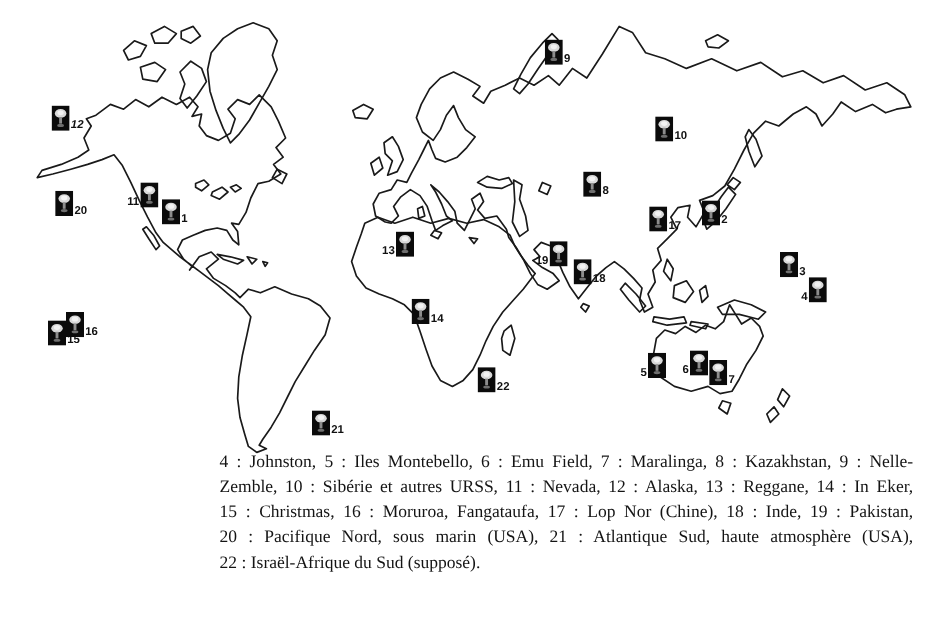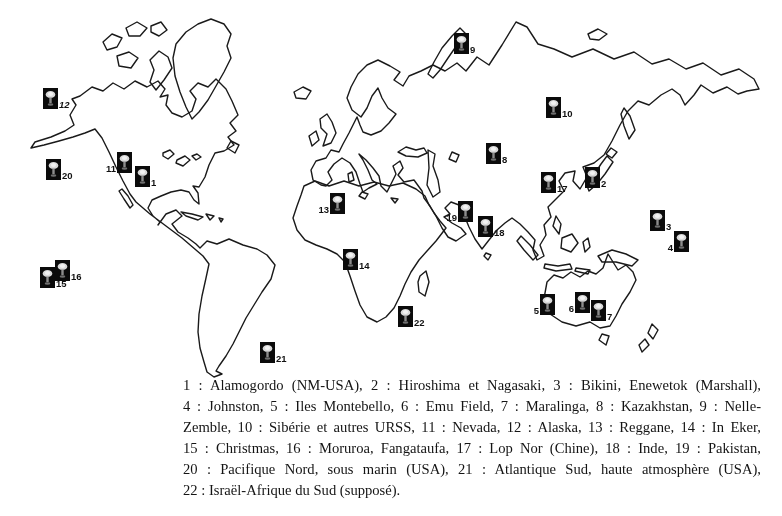--- a/index.html
+++ b/index.html
@@ -290,21 +290,20 @@
         <ellipse class="mk-core" cx="7.5" cy="6" rx="2.6" ry="2" fill="#f2f2f2"></ellipse>
         <rect class="mk-stem" x="6.3" y="9.5" width="2.4" height="5.5" fill="#8d8d8d"></rect>
         <ellipse class="mk-base" cx="7.5" cy="16.5" rx="2.8" ry="1.3" fill="#6f6f6f"></ellipse>
       </svg>
       <span class="m-num" style="color: rgb(17, 17, 17);">7</span>
     </div>
     </div>
 
   <div class="caption">
     <div id="caption-lines">
-        <div class="line just">1 : Alamogordo (NM-USA), 2 : Hiroshima et Nagasaki, 3 : Bikini, Enewetok (Marshall),</div>
         <div class="line just">4 : Johnston, 5 : Iles Montebello, 6 : Emu Field, 7 : Maralinga, 8 : Kazakhstan, 9 : Nelle-</div>
         <div class="line just">Zemble, 10 : Sibérie et autres URSS, 11 : Nevada, 12 : Alaska, 13 : Reggane, 14 : In Eker,</div>
         <div class="line just">15 : Christmas, 16 : Moruroa, Fangataufa, 17 : Lop Nor (Chine), 18 : Inde, 19 : Pakistan,</div>
         <div class="line just">20 : Pacifique Nord, sous marin (USA), 21 : Atlantique Sud, haute atmosphère (USA),</div>
         <div class="line">22 : Israël-Afrique du Sud (supposé).</div>
       </div>
   </div>
 
 </div>
 

